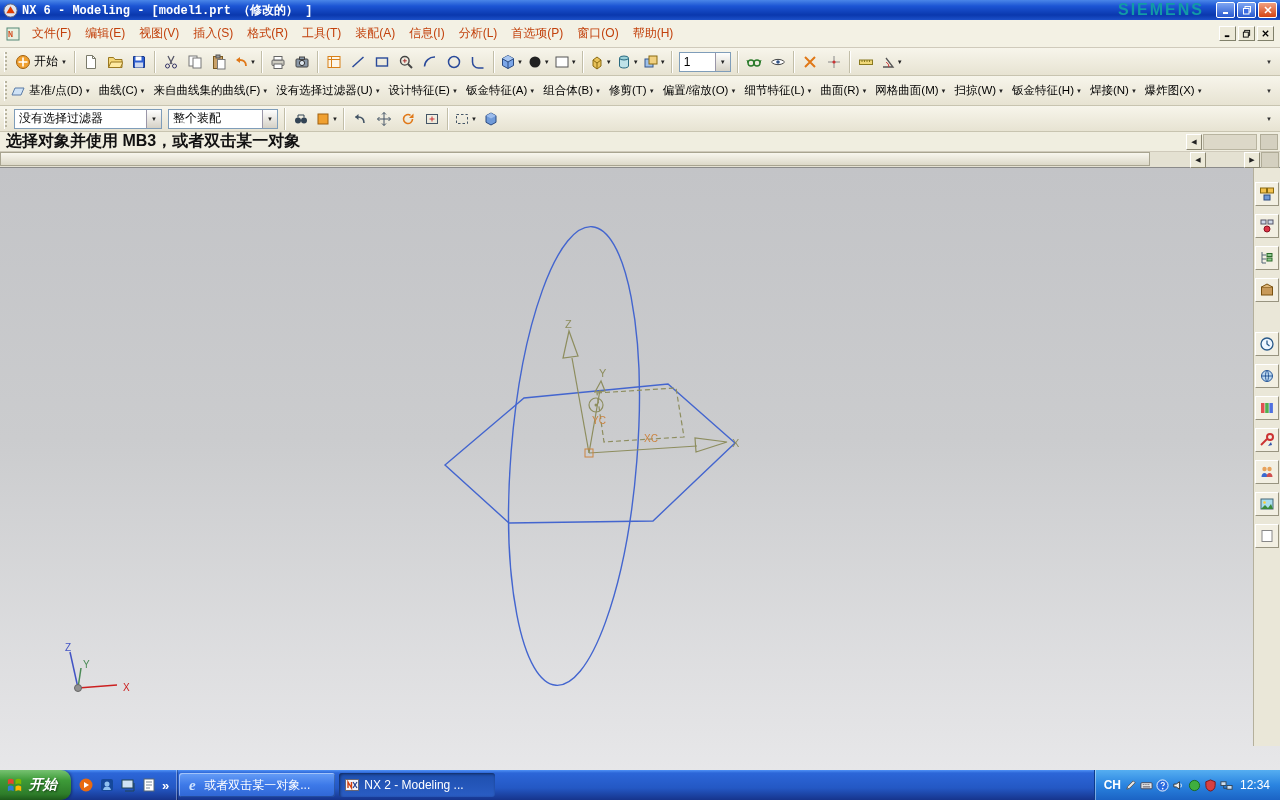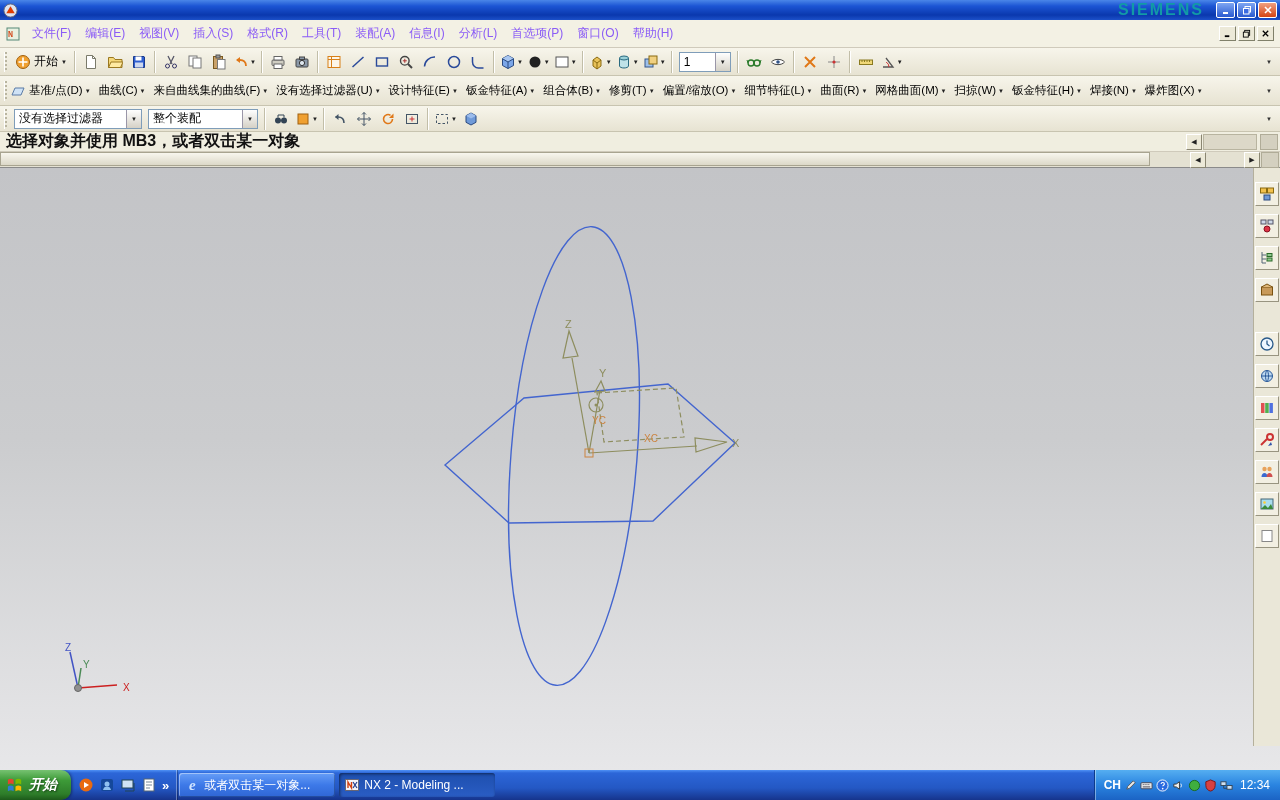--- a/index.html
+++ b/index.html
@@ -17,21 +17,21 @@
 .winbtns{display:flex;gap:2px}
 .winbtn{width:19px;height:16px;border:1px solid #fff;border-radius:2px;display:flex;align-items:center;justify-content:center}
 .winbtn.min,.winbtn.max{background:linear-gradient(180deg,#7ea6f2,#2a5ad0)}
 .winbtn.close{background:linear-gradient(180deg,#f0a080,#d44414)}
 .winbtn svg{width:10px;height:10px}
 
 
 #menubar{height:28px;flex:0 0 28px;display:flex;align-items:center;background:#f3f1e4;
  border-bottom:1px solid #cfcabb;padding:0 3px;font-size:12px}
 .docicon{width:16px;height:16px;margin:0 4px 0 2px}
-.menu-item{padding:3px 7px;white-space:nowrap;color:#8b5cf6}
+.menu-item{padding:3px 7px;white-space:nowrap;color:#c2410c}
 .mdi-btns{margin-left:auto;display:flex;gap:2px;margin-right:3px}
 .mdi-btn{width:17px;height:15px;background:#ece9d8;border:1px solid;border-color:#fff #80806a #80806a #fff;
  display:flex;align-items:center;justify-content:center}
 .mdi-btn svg{width:9px;height:9px}
 
 
 .toolbar{display:flex;align-items:center;background:linear-gradient(180deg,#f7f5eb,#e7e3d2);
  border-bottom:1px solid #c8c4b0;padding:0 2px;white-space:nowrap;overflow:hidden}
 #toolbar1{height:28px;flex:0 0 28px}
 #toolbar2{height:30px;flex:0 0 30px;font-size:11.5px}
@@ -116,20 +116,21 @@
 </head>
 <body>
 
 <div id="app">
 
   <div id="titlebar">
     <svg class="nxlogo" viewBox="0 0 16 16">
         <circle cx="8" cy="8" r="7" fill="#dde4f2" stroke="#667"></circle>
         <path d="M3.5 11L8 3.5 12.5 11z" fill="#e03c00"></path>
       </svg>
+    <span class="title-text">NX 6 - Modeling - [model1.prt （修改的） ]</span>
     <span class="brand">SIEMENS</span>
     <div class="winbtns">
       <div class="winbtn min">
           <svg viewBox="0 0 10 10">
             <path d="M2 8h5" stroke="#fff" stroke-width="2"></path>
           </svg>
         </div>
       <div class="winbtn max">
           <svg viewBox="0 0 10 10">
             <rect x="3" y="1.5" width="5.5" height="5.5" fill="none" stroke="#fff"></rect>
@@ -451,21 +452,21 @@
       </div>
     <div class="f-item">
         <span>爆炸图(X)</span>
         <span class="dd">▼</span>
       </div>
     <span class="overflow dd">▼</span>
   </div>
 
   <div id="toolbar3" class="toolbar">
     <div class="grip"></div>
-    <div class="combo" style="width:128px">
+    <div class="combo" style="width:148px">
       <span class="combo-text">没有选择过滤器</span>
       <span class="arrowbox">▼</span>
     </div>
     <div class="combo" style="width:110px">
       <span class="combo-text">整个装配</span>
       <span class="arrowbox">▼</span>
     </div>
     <div class="sep"></div>
     <div class="tb">
         <svg class="i16" viewBox="0 0 16 16">

